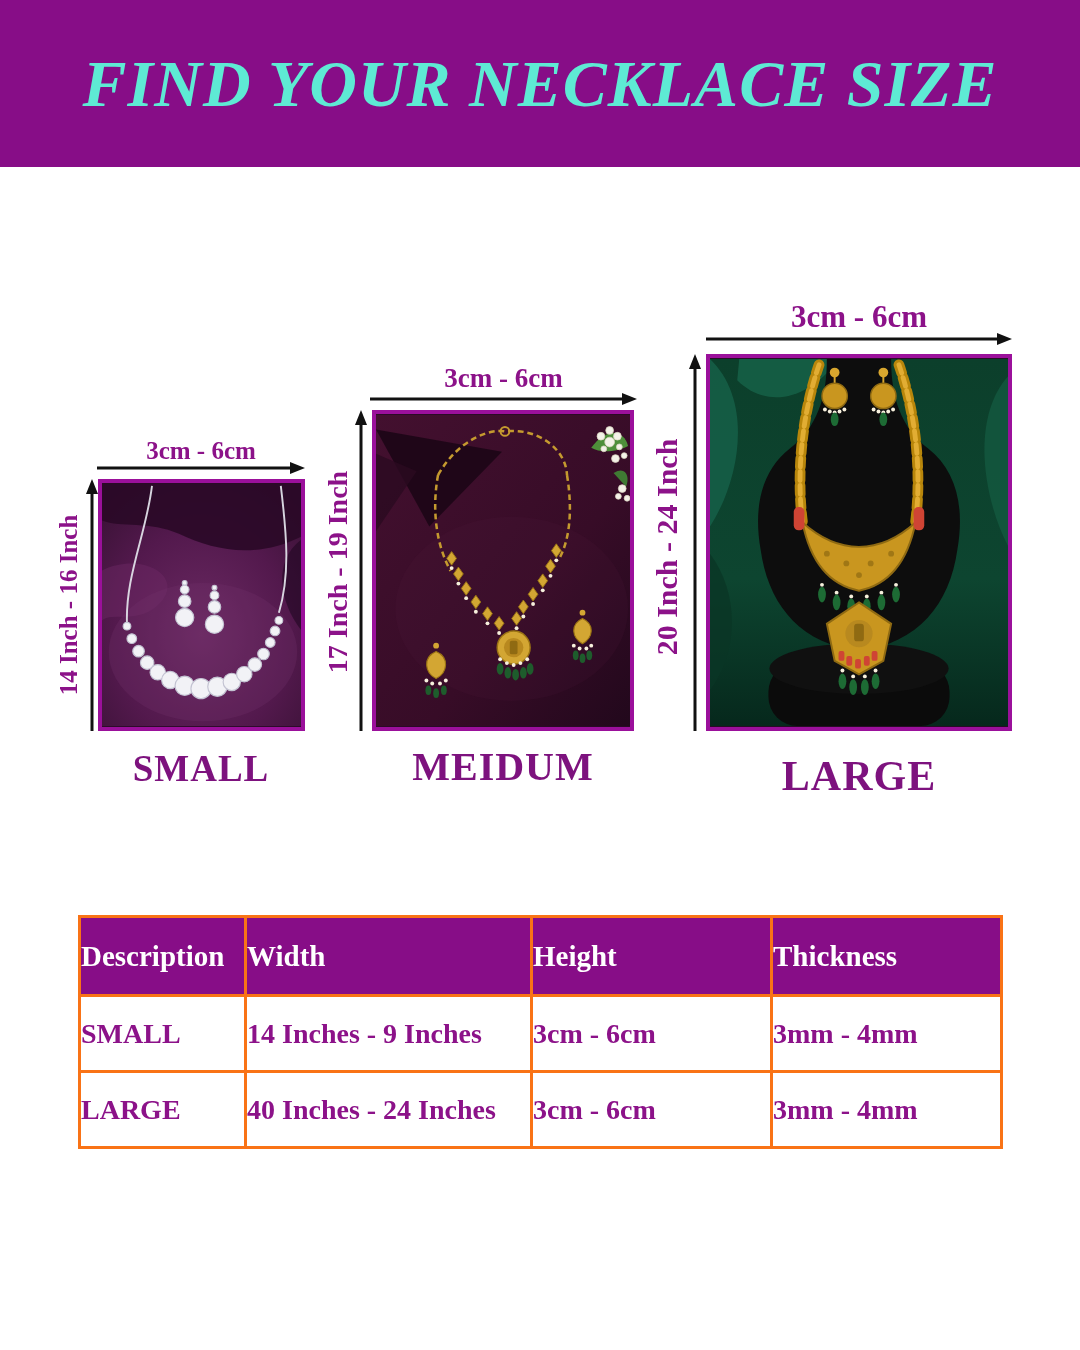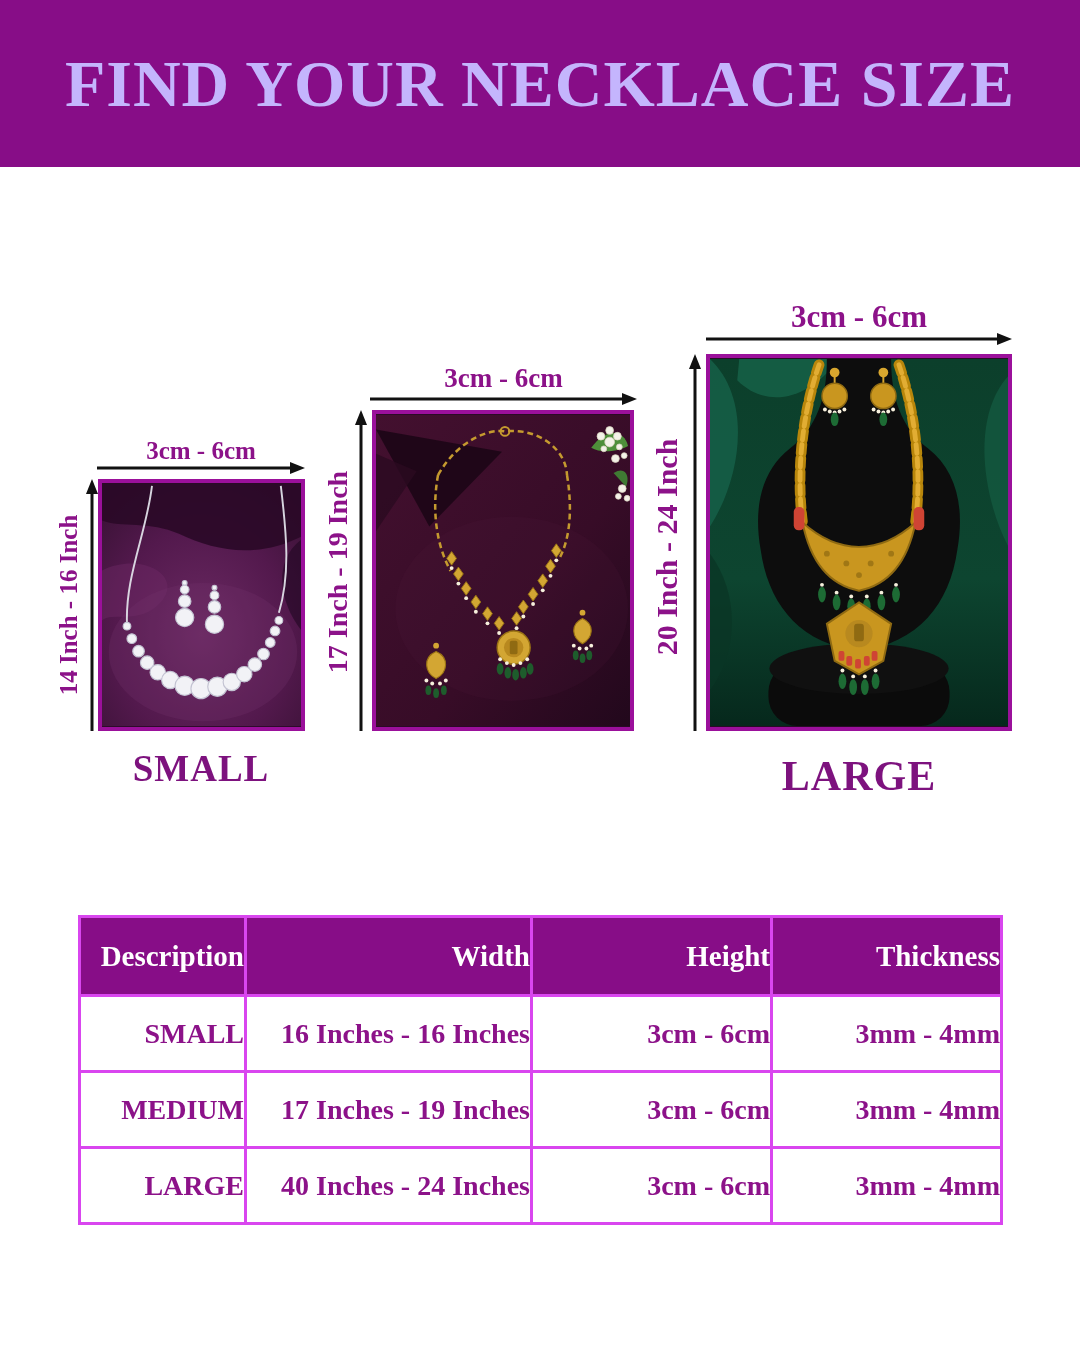--- a/index.html
+++ b/index.html
@@ -5,21 +5,21 @@
   html,body{margin:0;padding:0;background:#ffffff;}
   .canvas{
     position:relative;width:1080px;height:1350px;margin:0 auto;
     background:#ffffff;overflow:hidden;
     font-family:"Liberation Serif","DejaVu Serif",serif;
   }
   
   .banner{position:absolute;left:0;top:0;width:1080px;height:167px;background:#870d87;}
   .banner-title{
     width:100%;height:100%;display:flex;align-items:center;justify-content:center;
-    color:#c4b5fd;font-size:66px;font-weight:bold;letter-spacing:1px;white-space:nowrap;
+    color:#5eead4;font-size:66px;font-weight:bold;letter-spacing:1px;white-space:nowrap;font-style:italic;
   }
   
   .dim-label{position:absolute;color:#8c1289;font-weight:bold;text-align:center;line-height:1.1;}
   .v-label{position:absolute;color:#8c1289;font-weight:bold;white-space:nowrap;
            transform:translate(-50%,-50%) rotate(-90deg);transform-origin:center center;}
   .caption{position:absolute;color:#7d127e;font-weight:bold;text-align:center;letter-spacing:1px;}
   .arrow{position:absolute;display:block;}
   .photo{position:absolute;border:4px solid #9b109b;box-sizing:border-box;overflow:hidden;background:#2a0927;}
   .photo svg{display:block;width:100%;height:100%;}
   
@@ -42,21 +42,21 @@
   .photo-l{left:706px;top:354px;width:306px;height:377px;}
   .varr-l{left:688px;top:354px;}
   .vlab-l{left:667px;top:547px;font-size:30px;}
   .cap-l{left:706px;top:752px;width:306px;font-size:42px;}
   
   .size-table{
     position:absolute;left:78px;top:915px;width:922px;
     border-collapse:collapse;table-layout:fixed;
   }
   .size-table th,.size-table td{
-    border:3px solid #d946ef;text-align:right;vertical-align:middle;
+    border:3px solid #f97316;text-align:left;vertical-align:middle;
     font-weight:bold;padding:0;
   }
   .size-table th{background:#870d87;color:#ffffff;font-size:29px;height:76px;}
   .size-table td{background:#ffffff;color:#8c1289;font-size:28px;height:73px;}
   .col-desc{width:166px;} .col-h{width:286px;} .col-w{width:240px;} .col-t{width:230px;}
 </style>
 </head>
 <body>
 
 <div class="canvas">
@@ -233,20 +233,21 @@
           </g>
         <g fill="#1e5c2c">
             <ellipse cx="206" cy="248" rx="3" ry="5"></ellipse>
             <ellipse cx="213" cy="251" rx="3" ry="5"></ellipse>
             <ellipse cx="220" cy="248" rx="3" ry="5"></ellipse>
           </g>
       </g>
     </svg>
   </div>
   <div class="v-label vlab-m">17 Inch - 19 Inch</div>
+  <div class="caption cap-m">MEIDUM</div>
 
   <div class="dim-label wlab-l">3cm - 6cm</div>
   <svg class="arrow harr-l" width="306" height="14">
     <line x1="0" y1="7" x2="293" y2="7" stroke="#111111" stroke-width="3"></line>
     <polygon points="291,1 306,7 291,13" fill="#111111"></polygon>
   </svg>
   <svg class="arrow varr-l" width="14" height="377">
     <polygon points="1,15 7,0 13,15" fill="#111111"></polygon>
     <line x1="7" y1="13" x2="7" y2="377" stroke="#111111" stroke-width="3"></line>
   </svg>
@@ -367,27 +368,21 @@
       <tr>
         <th>Description</th>
         <th>Width</th>
         <th>Height</th>
         <th>Thickness</th>
       </tr>
     </thead>
     <tbody>
       <tr>
         <td>SMALL</td>
-        <td>16 Inches - 16 Inches</td>
-        <td>3cm - 6cm</td>
-        <td>3mm - 4mm</td>
-      </tr>
-      <tr>
-        <td>MEDIUM</td>
-        <td>17 Inches - 19 Inches</td>
+        <td>14 Inches - 9 Inches</td>
         <td>3cm - 6cm</td>
         <td>3mm - 4mm</td>
       </tr>
       <tr>
         <td>LARGE</td>
         <td>40 Inches - 24 Inches</td>
         <td>3cm - 6cm</td>
         <td>3mm - 4mm</td>
       </tr>
     </tbody>

